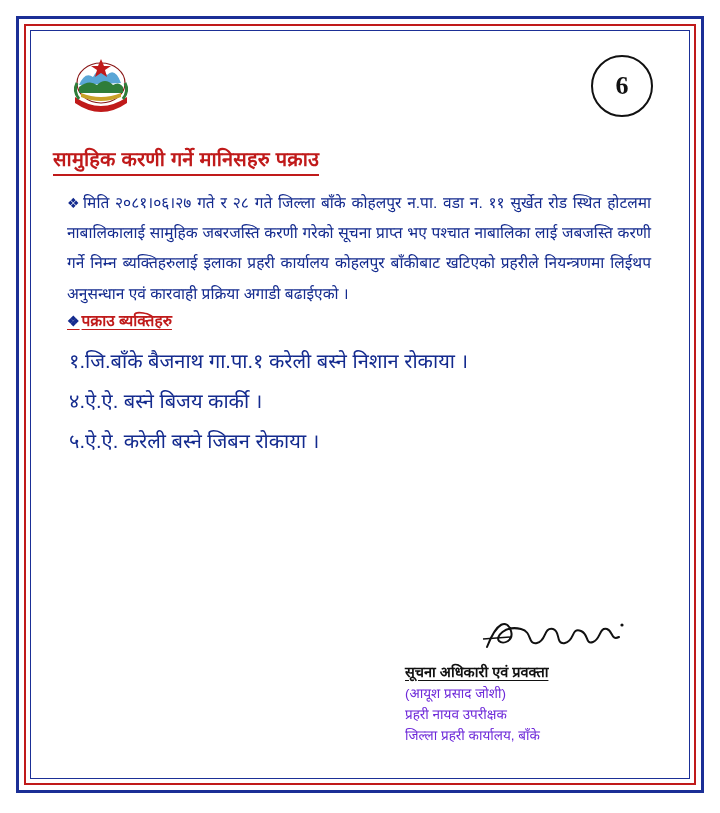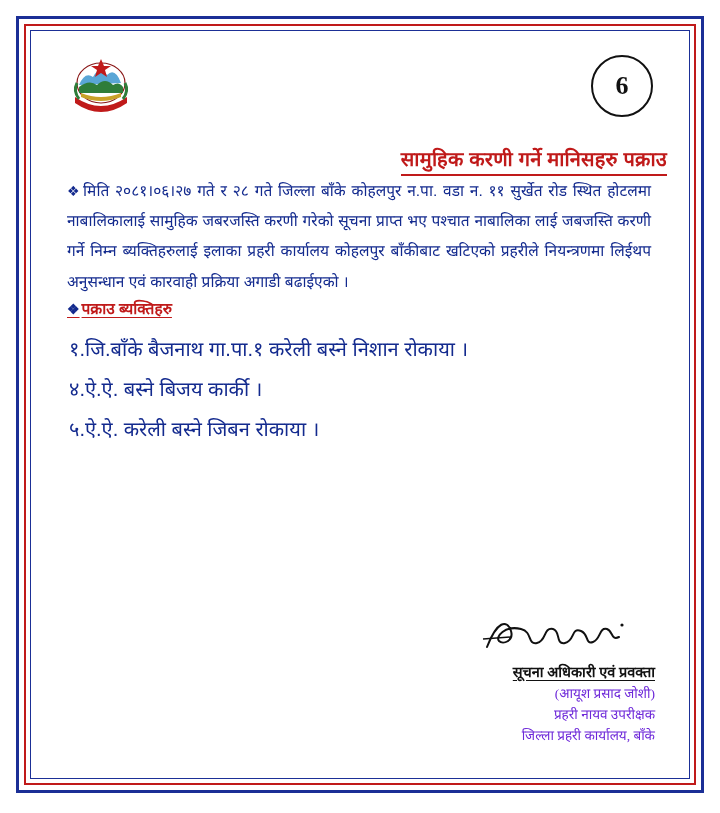--- a/index.html
+++ b/index.html
@@ -82,22 +82,23 @@
     display: flex;
     align-items: center;
     justify-content: center;
     font-size: 26px;
     font-weight: bold;
     color: #111111;
     font-family: "Liberation Serif", serif;
   }
   
   .title-wrap {
-    text-align: right;
+    text-align: left;
     margin-top: 14px;
+    margin-bottom: 12px;
   }
   .title {
     display: inline-block;
     color: #c01a1a;
     font-size: 20px;
     font-weight: bold;
     border-bottom: 2px solid #c01a1a;
     padding-bottom: 2px;
     font-family: "Liberation Sans", sans-serif;
     letter-spacing: 0.2px;
@@ -134,23 +135,22 @@
   }
   .list-item {
     white-space: nowrap;
   }
   
   .sig-block {
     position: absolute;
     right: 34px;
     bottom: 34px;
     width: 250px;
-    text-align: right;
-    color: #111111;
-    font-family: Liberation Serif, serif;
+    text-align: left;
+    color: #111111;
   }
   .signature {
     height: 48px;
     position: relative;
     margin-bottom: 2px;
   }
   .sig-svg {
     position: absolute;
     right: 24px;
     bottom: 0;

